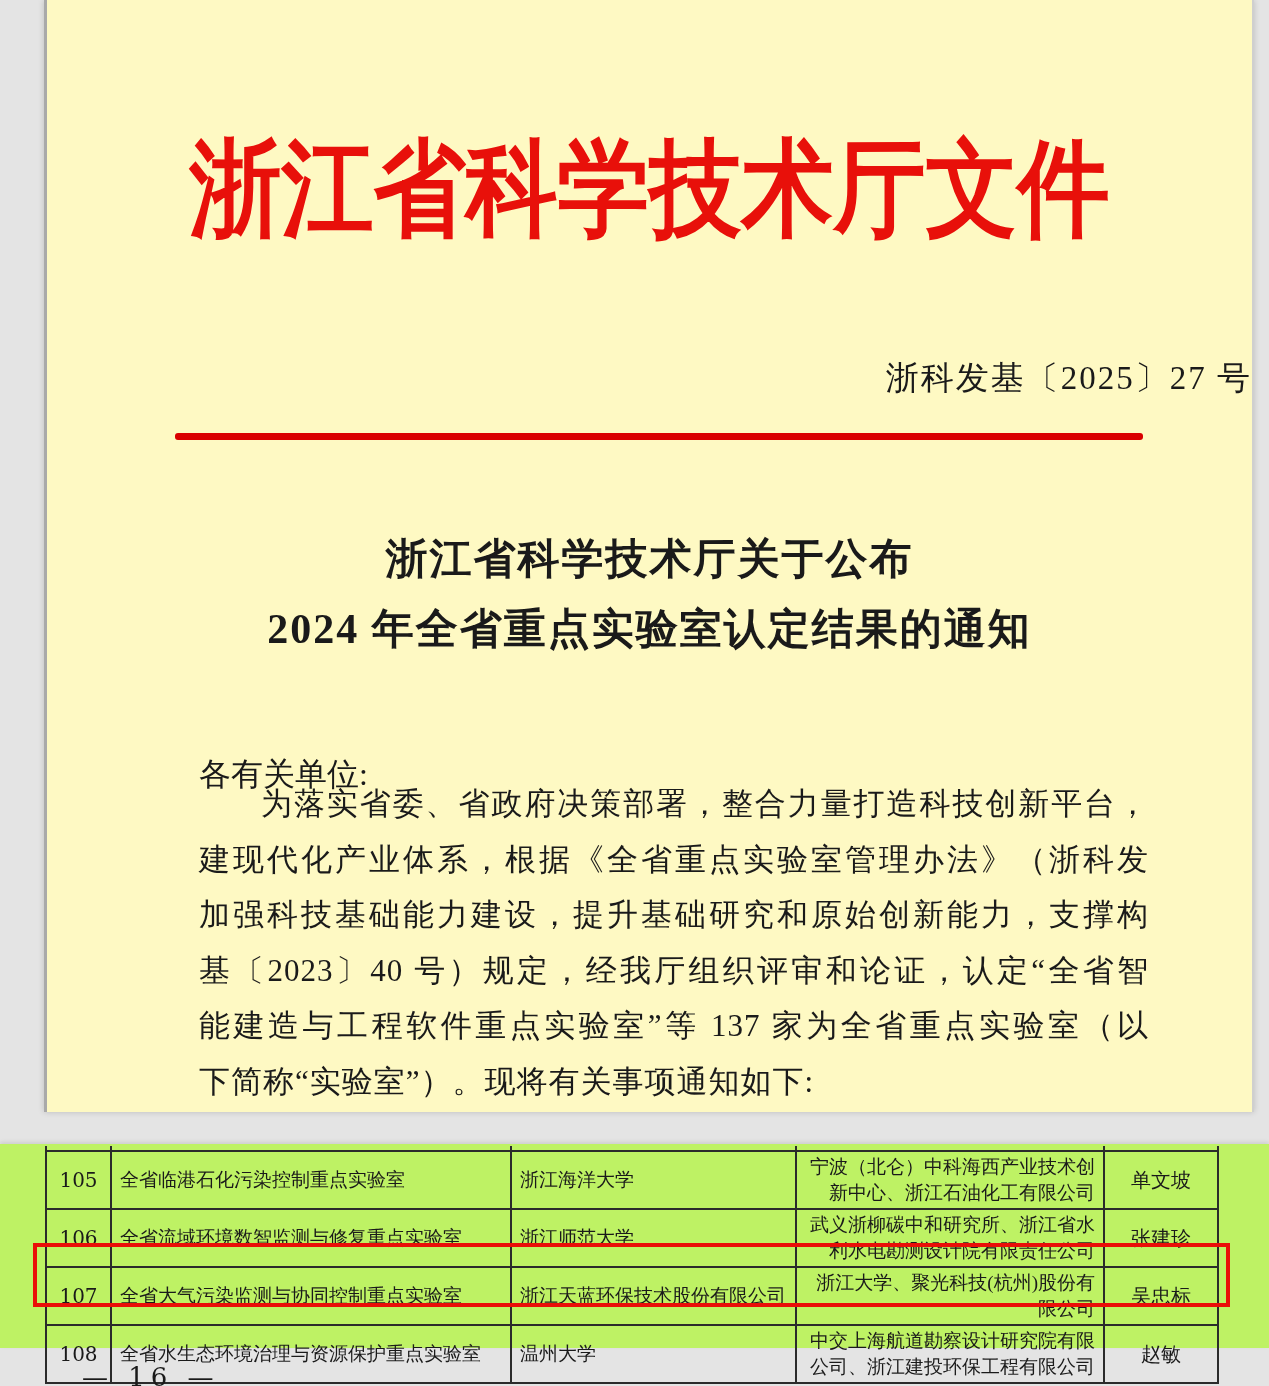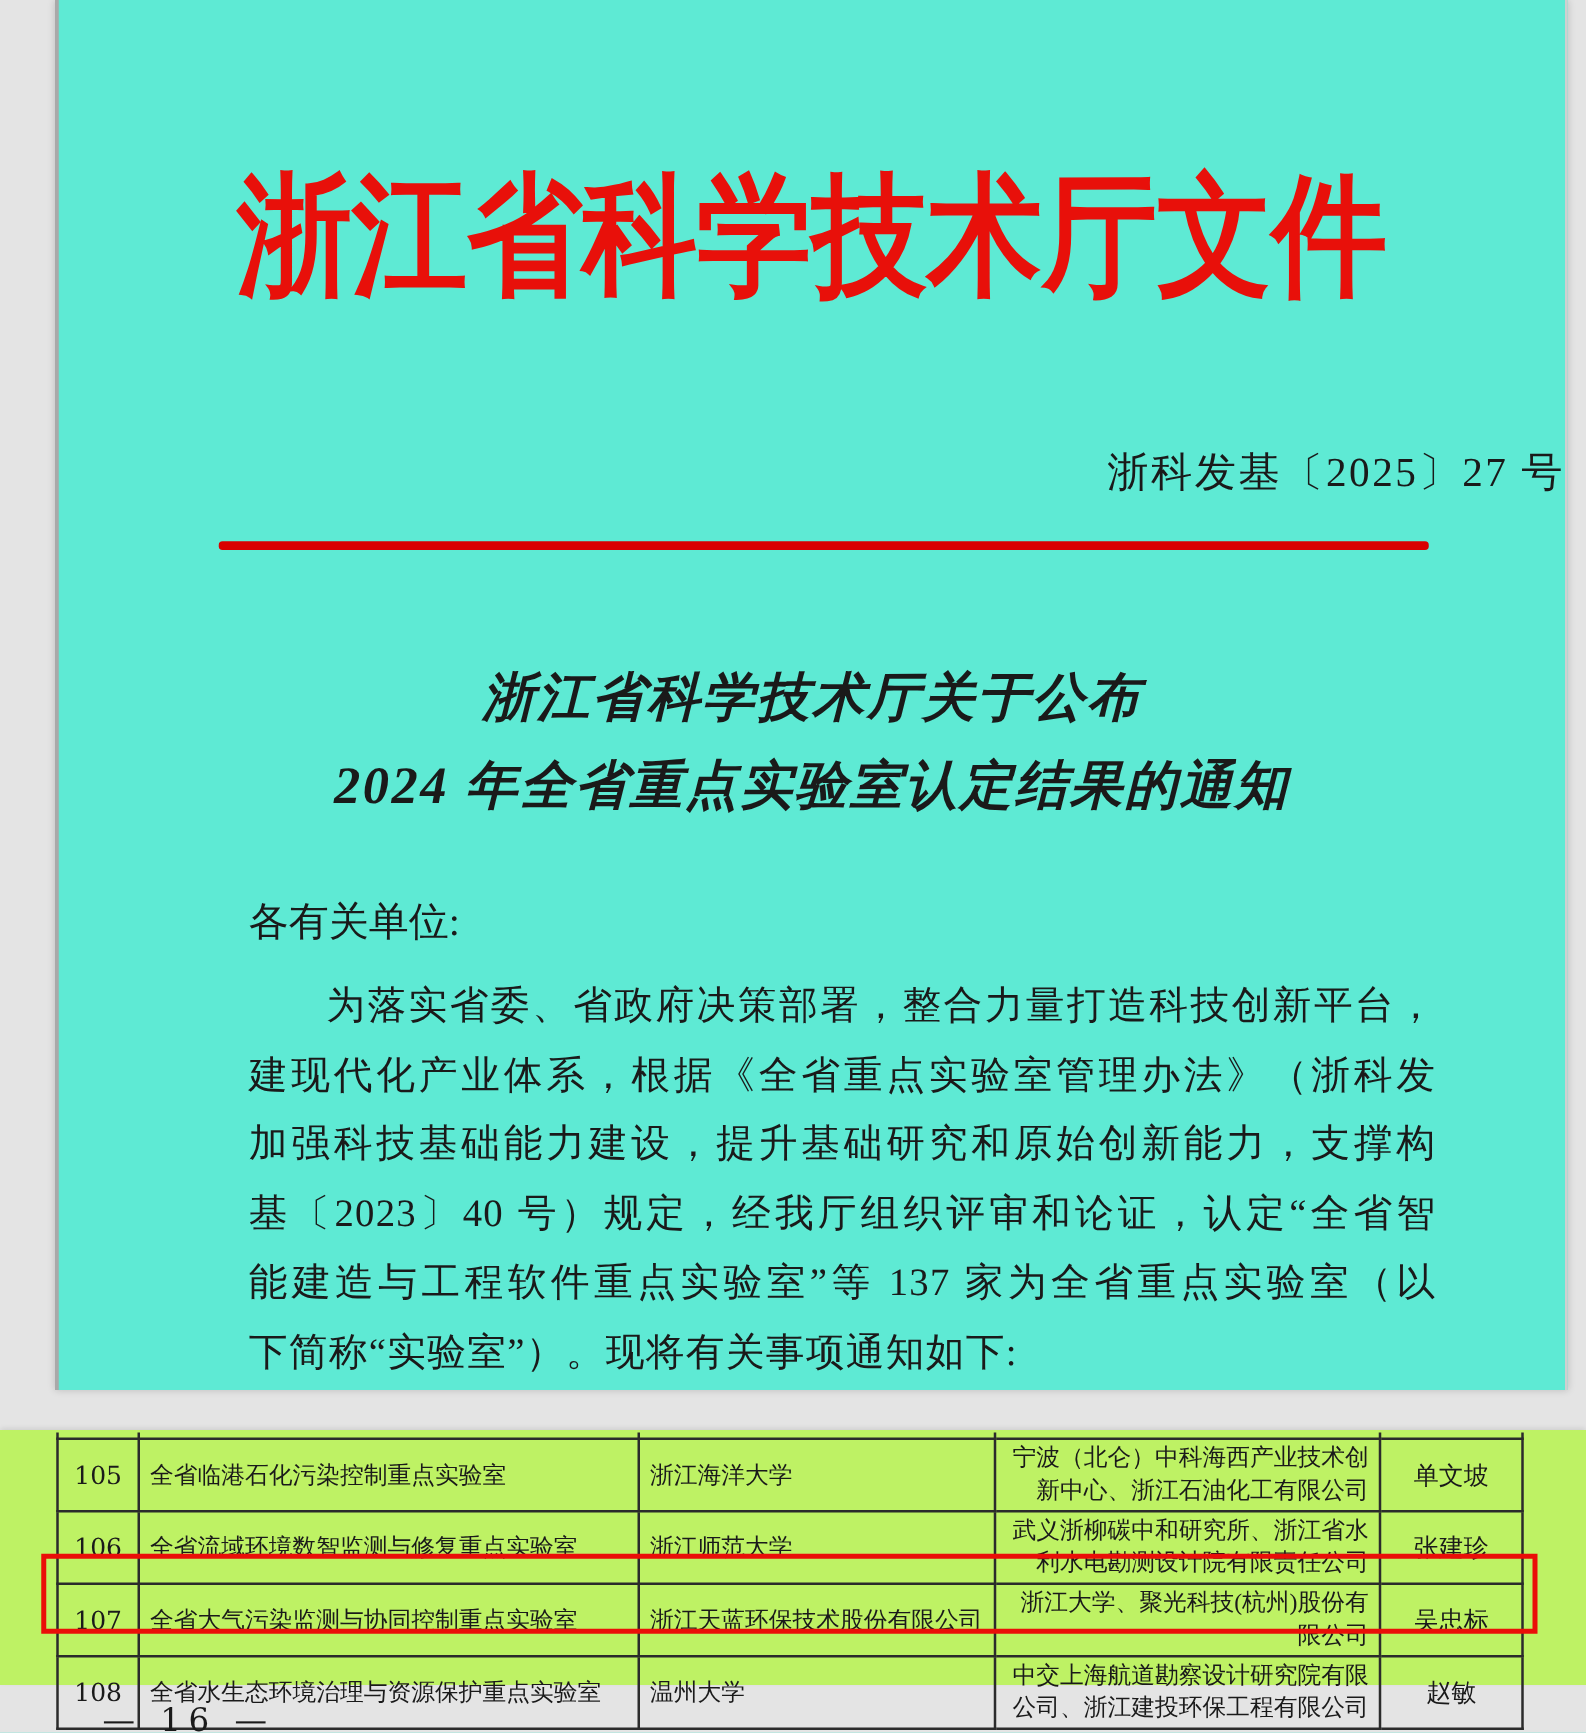--- a/index.html
+++ b/index.html
@@ -11,21 +11,21 @@
     color: #1a1a1a;
     position: relative;
   }
   .canvas { position: absolute; inset: 0; width: 1269px; height: 1386px; }
 
   
   .page {
     position: absolute;
     left: 44px; top: 0;
     width: 1205px; height: 1112px;
-    background: #5eead4;
+    background: #fef9c3;
     border-left: 3px solid #a9a9a9;
     border-right: 2px solid #cfcfcf;
     box-shadow: 0 0 6px rgba(0,0,0,0.18);
   }
 
   .doc-title {
     position: absolute;
     left: 0; top: 118px;
     width: 100%;
     text-align: center;
@@ -57,26 +57,25 @@
 
   .subject {
     position: absolute;
     left: 0; top: 524px;
     width: 100%;
     text-align: center;
     font-weight: bold;
     font-size: 42px;
     line-height: 70px;
     letter-spacing: 2px;
-    font-style: italic;
   }
 
   .salutation {
     position: absolute;
-    left: 152px; top: 716px;  
+    left: 152px; top: 753px;  
     font-size: 32px;
   }
 
   .body-text {
     position: absolute;
     left: 152px; top: 776px;
     width: 950px;
     font-size: 31px;
     letter-spacing: 1px;
   }

